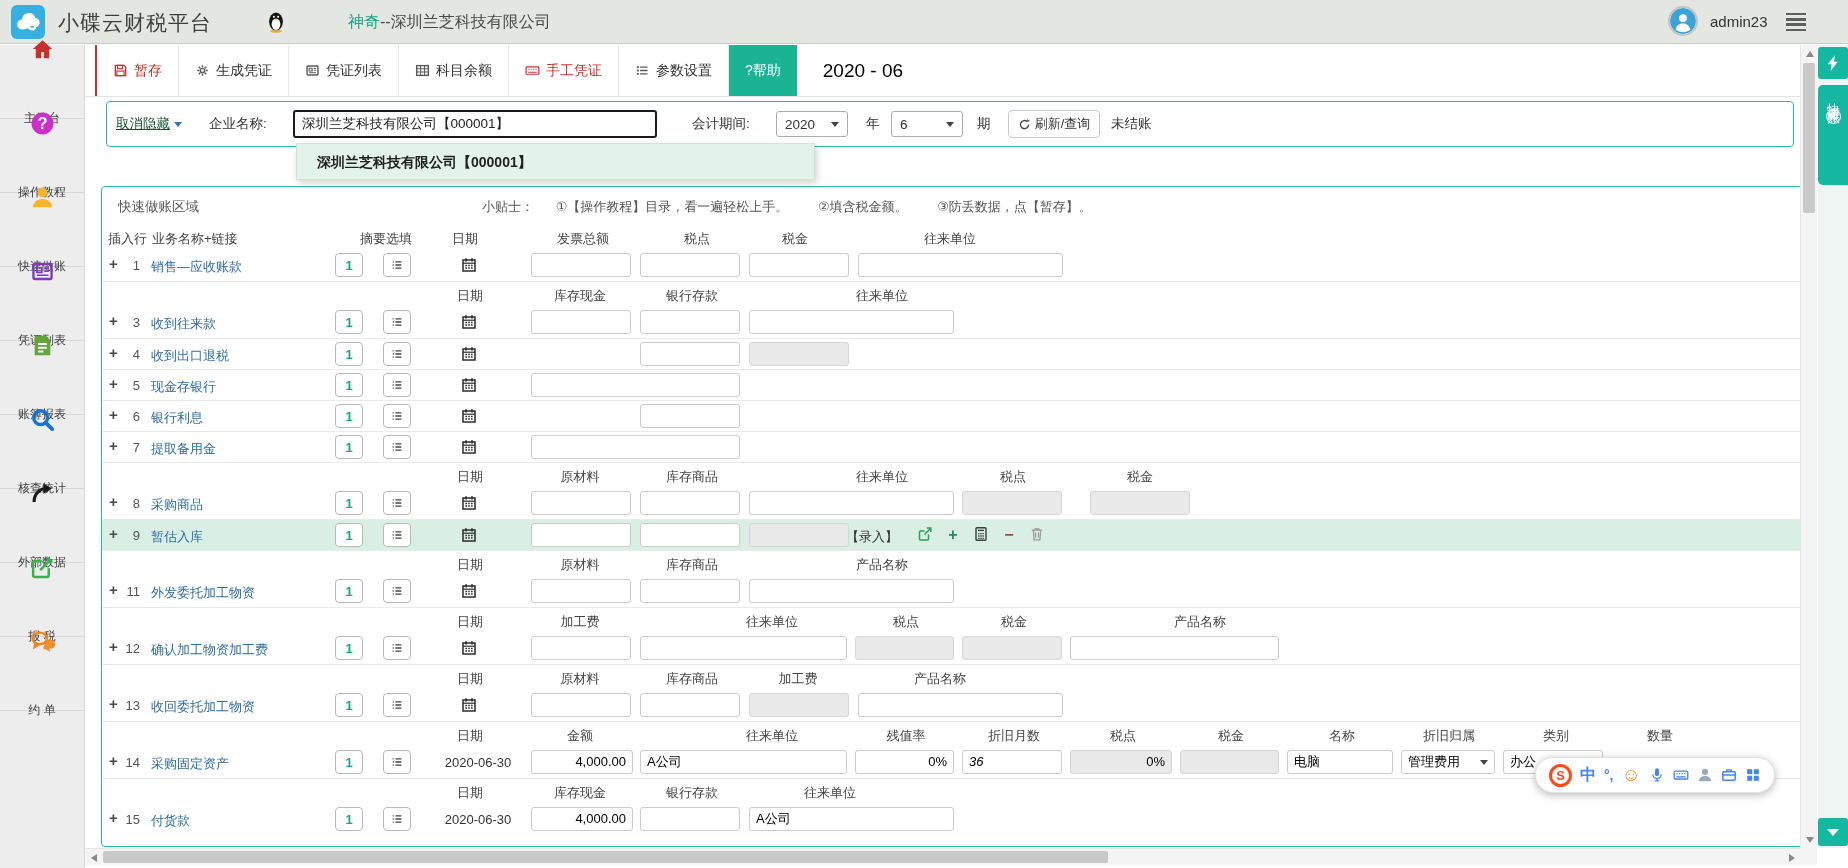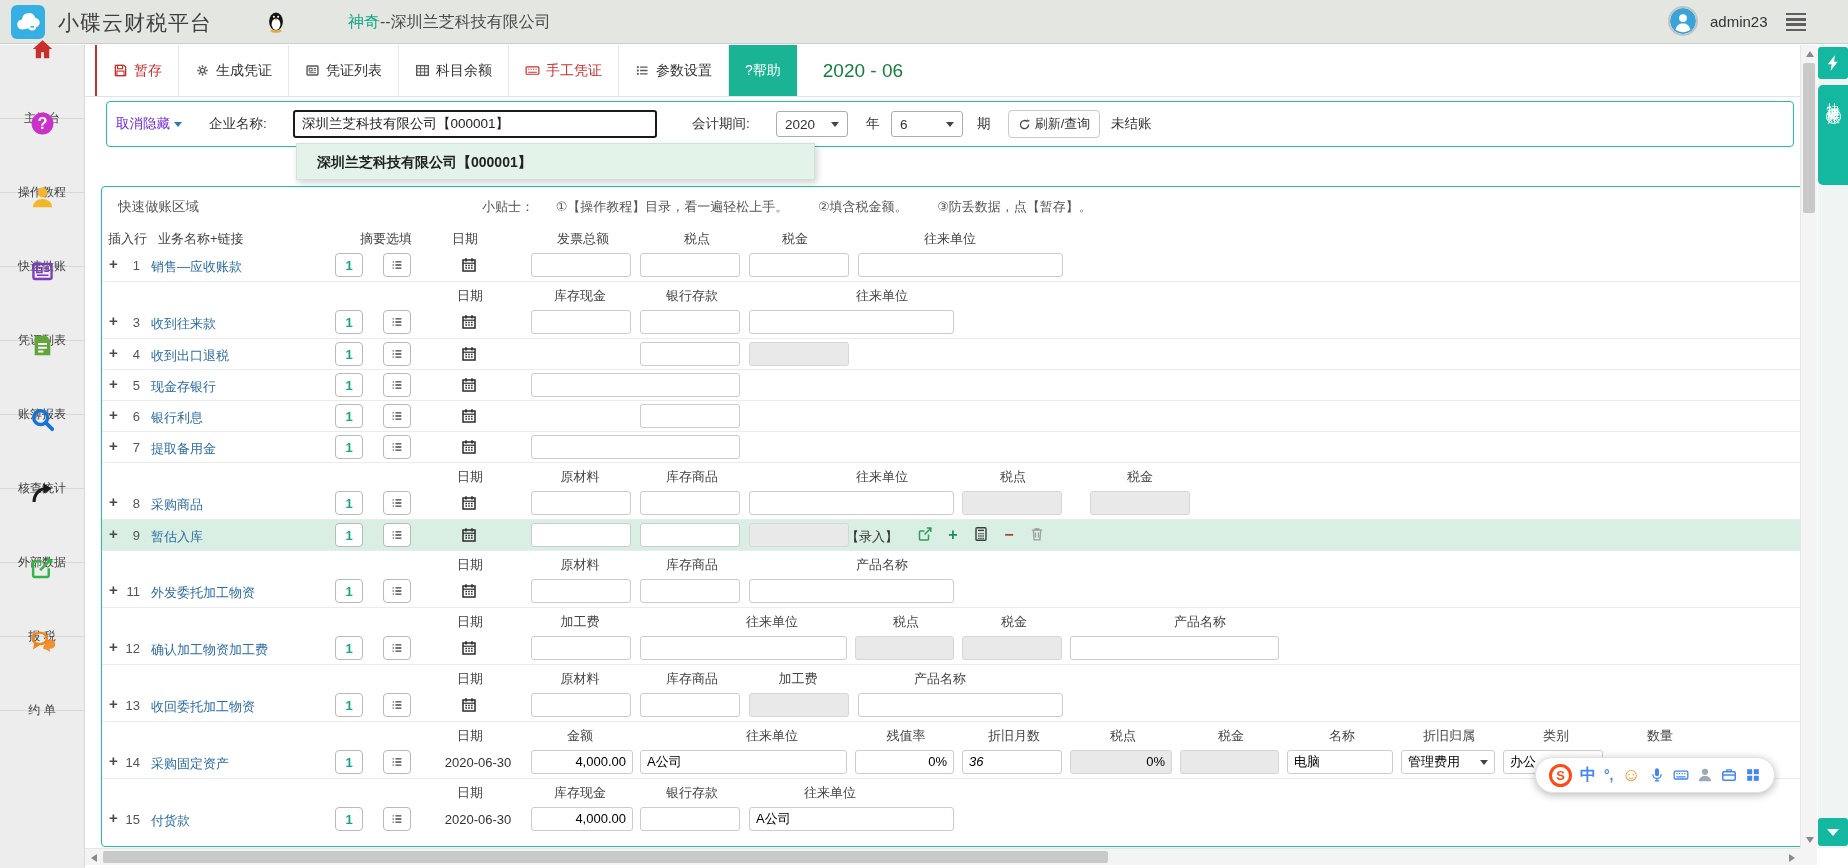--- a/index.html
+++ b/index.html
@@ -39,27 +39,27 @@
   .main{position:absolute;left:85px;top:45px;width:1715px;height:803px;background:#fff;}
   .toolbar{position:absolute;left:0;top:0;width:100%;height:52px;border-bottom:1px solid #e3e3e3;
            box-sizing:border-box;display:flex;align-items:stretch;padding-left:10px;}
   .tbtn{display:flex;align-items:center;gap:6px;padding:0 16px;border-right:1px solid #e7e7e7;
         font-size:14px;color:#333;cursor:pointer;background:#fff;white-space:nowrap;}
   .tbtn .icn{width:15px;height:15px;color:#5a5a5a;}
   .tbtn.first{border-left:2px solid #c9302c;}
   .tbtn.red{color:#c9302c;}
   .tbtn.red .icn{color:#c9302c;}
   .tbtn.primary{background:#1ab394;color:#fff;border-right:none;}
-  .period{margin-left:26px;align-self:center;font-size:19px;color:#15803d;white-space:nowrap;}
+  .period{margin-left:26px;align-self:center;font-size:19px;color:#000000;white-space:nowrap;}
 
   
   .filter-panel{position:absolute;left:21px;top:56px;width:1688px;height:46px;border:1px solid #25bfa4;
                 border-radius:4px;box-sizing:border-box;background:#fff;}
   .filter-panel .f-abs{position:absolute;top:0;height:44px;display:flex;align-items:center;white-space:nowrap;}
-  .link-blue{color:#6d28d9;cursor:pointer;font-size:13.5px;display:flex;align-items:center;gap:4px;}
+  .link-blue{color:#14532d;cursor:pointer;font-size:13.5px;display:flex;align-items:center;gap:4px;text-decoration:underline;}
   .caret{width:0;height:0;border-left:4.5px solid transparent;border-right:4.5px solid transparent;
          border-top:5.5px solid #3276b1;display:inline-block;}
   .f-label{font-size:13.5px;color:#333;}
   .company-input{position:absolute;left:186px;top:8px;width:364px;height:28px;border:2px solid #1a1a1a;
                  border-radius:3px;box-sizing:border-box;background:#fff;font-size:13.5px;color:#222;
                  line-height:24px;padding:0 7px;white-space:nowrap;overflow:hidden;}
   .fsel{position:absolute;top:9px;height:26px;border:1px solid #adadad;border-radius:3px;background:#fff;
         box-sizing:border-box;display:flex;align-items:center;justify-content:space-between;
         padding:0 8px;font-size:13.5px;cursor:pointer;}
   .fsel .caret{border-top-color:#444;}
@@ -363,21 +363,21 @@
         <span class="sec-tips">
           <span class="pfx">小贴士：</span>
           <span>①【操作教程】目录，看一遍轻松上手。</span>
           <span>②填含税金额。</span>
           <span>③防丢数据，点【暂存】。</span>
         </span>
       </div>
       <div class="table-wrap">
           <div class="tblock tcols hdr">
             <span class="clabel" style="left: 6px;">插入行</span>
-            <span class="clabel" style="left: 56px;">业务名称+链接</span>
+            <span class="clabel" style="left: 50px;">业务名称+链接</span>
             <span class="clabel" style="left: 258px;">摘要选填</span>
             <span class="clabel" style="left: 350px;">日期</span>
             <span class="clabel c" style="left: 481px;">发票总额</span>
             <span class="clabel c" style="left: 595px;">税点</span>
             <span class="clabel c" style="left: 693px;">税金</span>
             <span class="clabel c" style="left: 848px;">往来单位</span>
           </div>
           <div class="tblock trow">
             <span class="rplus">+</span>
             <span class="rnum">1</span>

